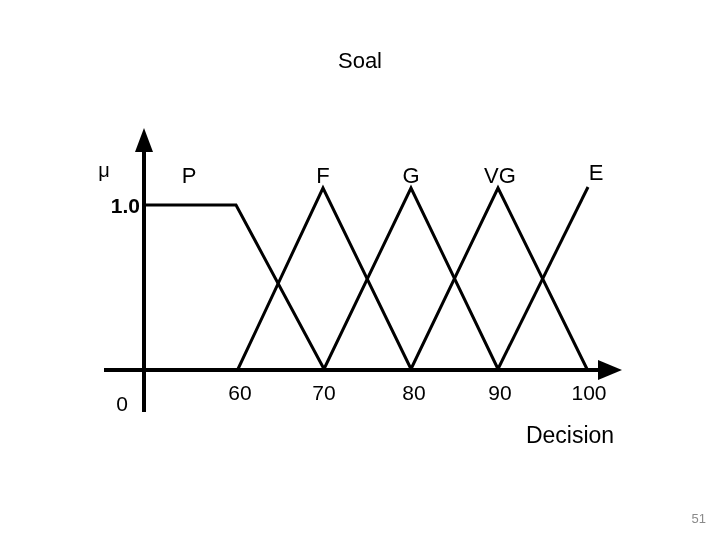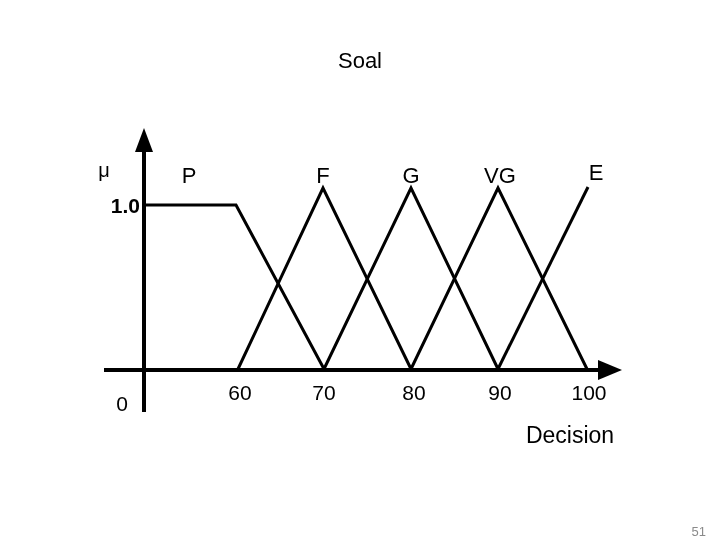--- a/index.html
+++ b/index.html
@@ -89,21 +89,21 @@
   }
   .xaxis-title {
     font-family: "Liberation Sans", sans-serif;
     font-size: 23px;
     fill: #000;
     text-anchor: middle;
   }
   #page-number {
     position: absolute;
     right: 14px;
-    bottom: 1px;
+    bottom: 14px;
     font-size: 13px;
     color: #8a8a8a;
     font-family: "Liberation Sans", sans-serif;
   }
 </style>
 </head>
 <body>
 
 <div id="slide">
 

